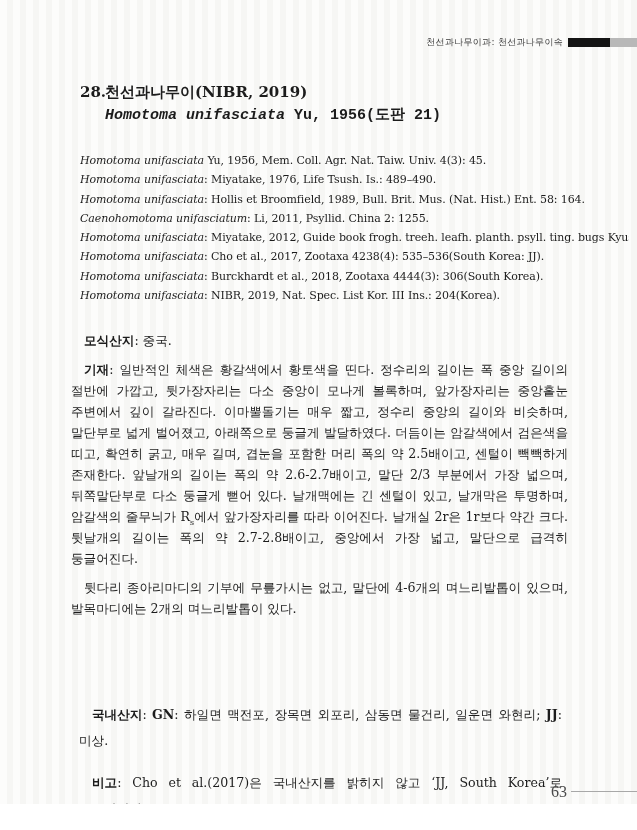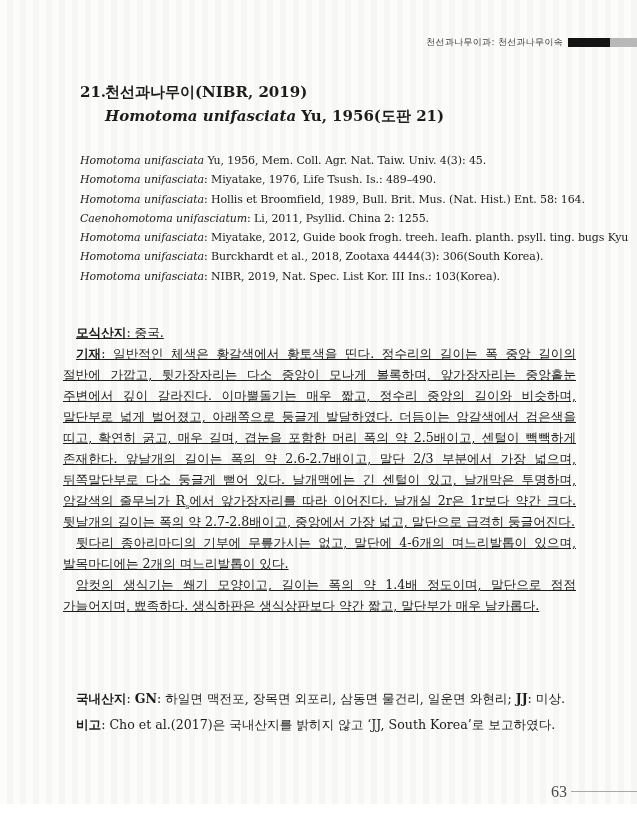--- a/index.html
+++ b/index.html
@@ -16,74 +16,74 @@
   .running-head{
     position:absolute;top:36px;right:74px;
     font-family:"DejaVu Sans","Liberation Sans",sans-serif;
     font-size:9px;color:#3a3a3a;letter-spacing:.3px;
   }
   .bar-black{position:absolute;top:38px;left:568px;width:42px;height:9px;background:#141414;}
   .bar-gray{position:absolute;top:38px;left:610px;width:27px;height:9px;background:#b8b8b8;}
   
   .title-block{position:absolute;top:80px;left:80px;font-size:15px;font-weight:bold;line-height:24px;}
   .title-num{display:inline-block;width:25px;}
-  .title-line2{padding-left:25px;font-weight:bold;}
+  .title-line2{padding-left:25px;font-weight:bold;font-family:Liberation Mono, monospace;}
   .sp-italic{font-style:italic;}
   
   .refs{position:absolute;top:151px;left:80px;right:8px;font-size:11px;line-height:19.3px;letter-spacing:-0.1px;}
   .refs p{margin:0;white-space:nowrap;overflow:hidden;}
   
   .body{
     position:absolute;top:322px;left:63px;width:513px;
     font-size:12.6px;line-height:21px;text-align:justify;
     word-break:keep-all;overflow-wrap:anywhere;
   }
-  .body p{margin:0;text-indent:13px;text-decoration:underline;}
+  .body p{margin:8px;text-indent:13px;}
   .lbl{font-weight:bold;}
   sub.vein{font-size:8px;line-height:0;}
   
   .records{
     position:absolute;top:686px;left:63px;width:515px;
     font-size:12.6px;line-height:26px;text-align:justify;word-break:keep-all;
   }
-  .records p{margin:0;text-indent:13px;}
+  .records p{margin:16px;text-indent:13px;}
   
   .footer-num{position:absolute;top:783px;left:551px;font-size:16px;color:#4a4a4a;
     font-family:Liberation Serif, serif;}
   .footer-line{position:absolute;top:791px;left:571px;width:66px;height:1px;background:#a8a8a8;}
 </style>
 </head>
 <body>
 
 <div class="page">
 
   <div class="running-head">천선과나무이과: 천선과나무이속</div>
   <div class="bar-black"></div>
   <div class="bar-gray"></div>
 
   <div class="title-block">
-    <div><span class="title-num">21.</span><span>천선과나무이(NIBR, 2019)</span></div>
+    <div><span class="title-num">28.</span><span>천선과나무이(NIBR, 2019)</span></div>
     <div class="title-line2"><span class="sp-italic">Homotoma unifasciata</span><span> Yu, 1956(도판 21)</span></div>
   </div>
 
   <div class="refs">
     <p><span class="sp-italic">Homotoma unifasciata</span><span> Yu, 1956, Mem. Coll. Agr. Nat. Taiw. Univ. 4(3): 45.</span></p>
     <p><span class="sp-italic">Homotoma unifasciata</span><span>: Miyatake, 1976, Life Tsush. Is.: 489–490.</span></p>
     <p><span class="sp-italic">Homotoma unifasciata</span><span>: Hollis et Broomfield, 1989, Bull. Brit. Mus. (Nat. Hist.) Ent. 58: 164.</span></p>
     <p><span class="sp-italic">Caenohomotoma unifasciatum</span><span>: Li, 2011, Psyllid. China 2: 1255.</span></p>
     <p><span class="sp-italic">Homotoma unifasciata</span><span>: Miyatake, 2012, Guide book frogh. treeh. leafh. planth. psyll. ting. bugs Kyushu: 159.</span></p>
+    <p><span class="sp-italic">Homotoma unifasciata</span><span>: Cho et al., 2017, Zootaxa 4238(4): 535–536(South Korea: JJ).</span></p>
     <p><span class="sp-italic">Homotoma unifasciata</span><span>: Burckhardt et al., 2018, Zootaxa 4444(3): 306(South Korea).</span></p>
-    <p><span class="sp-italic">Homotoma unifasciata</span><span>: NIBR, 2019, Nat. Spec. List Kor. III Ins.: 103(Korea).</span></p>
+    <p><span class="sp-italic">Homotoma unifasciata</span><span>: NIBR, 2019, Nat. Spec. List Kor. III Ins.: 204(Korea).</span></p>
   </div>
 
   <div class="body">
     <p><span class="lbl">모식산지</span><span>: 중국.</span></p>
     <p><span class="lbl">기재</span><span>: 일반적인 체색은 황갈색에서 황토색을 띤다. 정수리의 길이는 폭 중앙 길이의 절반에 가깝고, 뒷가장자리는 다소 중앙이 모나게 볼록하며, 앞가장자리는 중앙홑눈 주변에서 깊이 갈라진다. 이마뿔돌기는 매우 짧고, 정수리 중앙의 길이와 비슷하며, 말단부로 넓게 벌어졌고, 아래쪽으로 둥글게 발달하였다. 더듬이는 암갈색에서 검은색을 띠고, 확연히 굵고, 매우 길며, 겹눈을 포함한 머리 폭의 약 2.5배이고, 센털이 빽빽하게 존재한다. 앞날개의 길이는 폭의 약 2.6-2.7배이고, 말단 2/3 부분에서 가장 넓으며, 뒤쪽말단부로 다소 둥글게 뻗어 있다. 날개맥에는 긴 센털이 있고, 날개막은 투명하며, 암갈색의 줄무늬가 R</span><sub class="vein">s</sub><span>에서 앞가장자리를 따라 이어진다. 날개실 2r은 1r보다 약간 크다. 뒷날개의 길이는 폭의 약 2.7-2.8배이고, 중앙에서 가장 넓고, 말단으로 급격히 둥글어진다.</span></p>
     <p>뒷다리 종아리마디의 기부에 무릎가시는 없고, 말단에 4-6개의 며느리발톱이 있으며, 발목마디에는 2개의 며느리발톱이 있다.</p>
-    <p>암컷의 생식기는 쐐기 모양이고, 길이는 폭의 약 1.4배 정도이며, 말단으로 점점 가늘어지며, 뾰족하다. 생식하판은 생식상판보다 약간 짧고, 말단부가 매우 날카롭다.</p>
   </div>
 
   <div class="records">
     <p><span class="lbl">국내산지</span><span>: </span><span class="lbl">GN</span><span>: 하일면 맥전포, 장목면 외포리, 삼동면 물건리, 일운면 와현리; </span><span class="lbl">JJ</span><span>: 미상.</span></p>
     <p><span class="lbl">비고</span><span>: Cho et al.(2017)은 국내산지를 밝히지 않고 ‘JJ, South Korea’로 보고하였다.</span></p>
   </div>
 
   <div class="footer-num">63</div>
   <div class="footer-line"></div>
 

